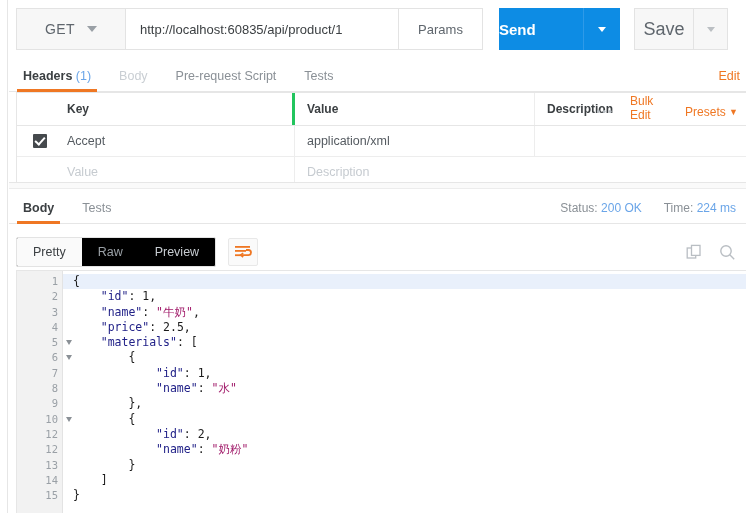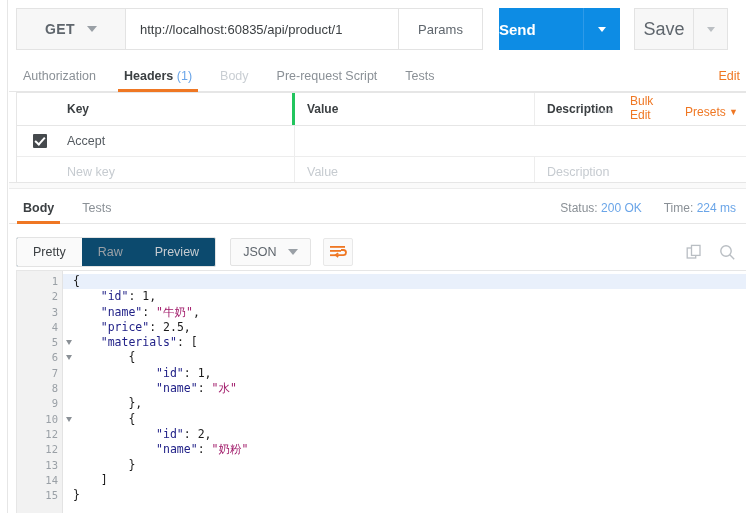--- a/index.html
+++ b/index.html
@@ -46,21 +46,20 @@
   .method-box {
     width: 110px;
     border: 1px solid #e3e3e3;
     background: #f7f7f7;
     display: flex;
     align-items: center;
     justify-content: center;
     gap: 12px;
     box-sizing: border-box;
     cursor: pointer;
-    font-weight: bold;
   }
   .method-label {
     font-size: 14px;
     color: #5f666d;
     letter-spacing: .4px;
   }
   .chev {
     width: 0; height: 0;
     border-left: 5px solid transparent;
     border-right: 5px solid transparent;
@@ -331,21 +330,21 @@
     left: 16px; top: 234px;
     width: 730px; height: 36px;
     display: flex;
     align-items: center;
   }
   .seg {
     display: flex;
     border: 1px solid #e3e3e3;
     border-radius: 2px;
     height: 28px;
-    background: #0c4a6e;
+    background: #000000;
     overflow: hidden;
   }
   .seg .opt {
     padding: 0 16px;
     display: flex;
     align-items: center;
     font-size: 12.5px;
     color: #9aa0a6;
     cursor: pointer;
   }
@@ -482,23 +481,20 @@
           <span>Save</span>
         </div>
         <div class="save-caret">
           <span class="chev sm"></span>
         </div>
       </div>
     </div>
   </div>
 
   <div class="req-tabs">
-    <div class="tab">
-      <span>Authorization</span>
-    </div>
     <div class="tab active">
       <span>Headers</span>
       <span class="count">(1)</span>
     </div>
     <div class="tab dim">
       <span>Body</span>
     </div>
     <div class="tab">
       <span>Pre-request Script</span>
     </div>
@@ -519,25 +515,25 @@
       <div class="presets">
         <span>Presets</span>
         <span class="caret">▼</span>
       </div>
     </div>
     <div class="hdr-row">
       <div class="cell c-check">
         <div class="cbox"></div>
       </div>
       <div class="cell c-key">Accept</div>
+      <div class="cell c-value">application/xml</div>
       <div class="cell c-desc"></div>
     </div>
     <div class="hdr-row empty">
       <div class="cell c-check"></div>
-      <div class="cell c-key">New key</div>
       <div class="cell c-value">Value</div>
       <div class="cell c-desc">Description</div>
     </div>
   </div>
 
   <div class="splitter"></div>
 
   <div class="resp-tabs">
     <div class="tab active">
       <span>Body</span>
@@ -555,24 +551,20 @@
         <b>224 ms</b>
       </div>
     </div>
   </div>
 
   <div class="resp-toolbar">
     <div class="seg">
       <div class="opt active">Pretty</div>
       <div class="opt">Raw</div>
       <div class="opt dim">Preview</div>
-    </div>
-    <div class="fmt-box">
-      <span>JSON</span>
-      <span class="chev"></span>
     </div>
     <div class="wrap-btn">
       <svg width="18" height="14" viewBox="0 0 18 14">
         <rect x="1" y="1" width="15" height="1.8" fill="#ef7723"></rect>
         <rect x="1" y="5" width="11" height="1.8" fill="#ef7723"></rect>
         <path d="M12 5 h2.4 a2.6 2.6 0 0 1 0 5.2 H7.5" stroke="#ef7723" stroke-width="1.8" fill="none"></path>
         <path d="M9.2 8.2 L6.6 10.1 L9.2 12" stroke="#ef7723" stroke-width="1.6" fill="none"></path>
         <rect x="1" y="9.3" width="6" height="1.8" fill="#ef7723"></rect>
       </svg>
     </div>

